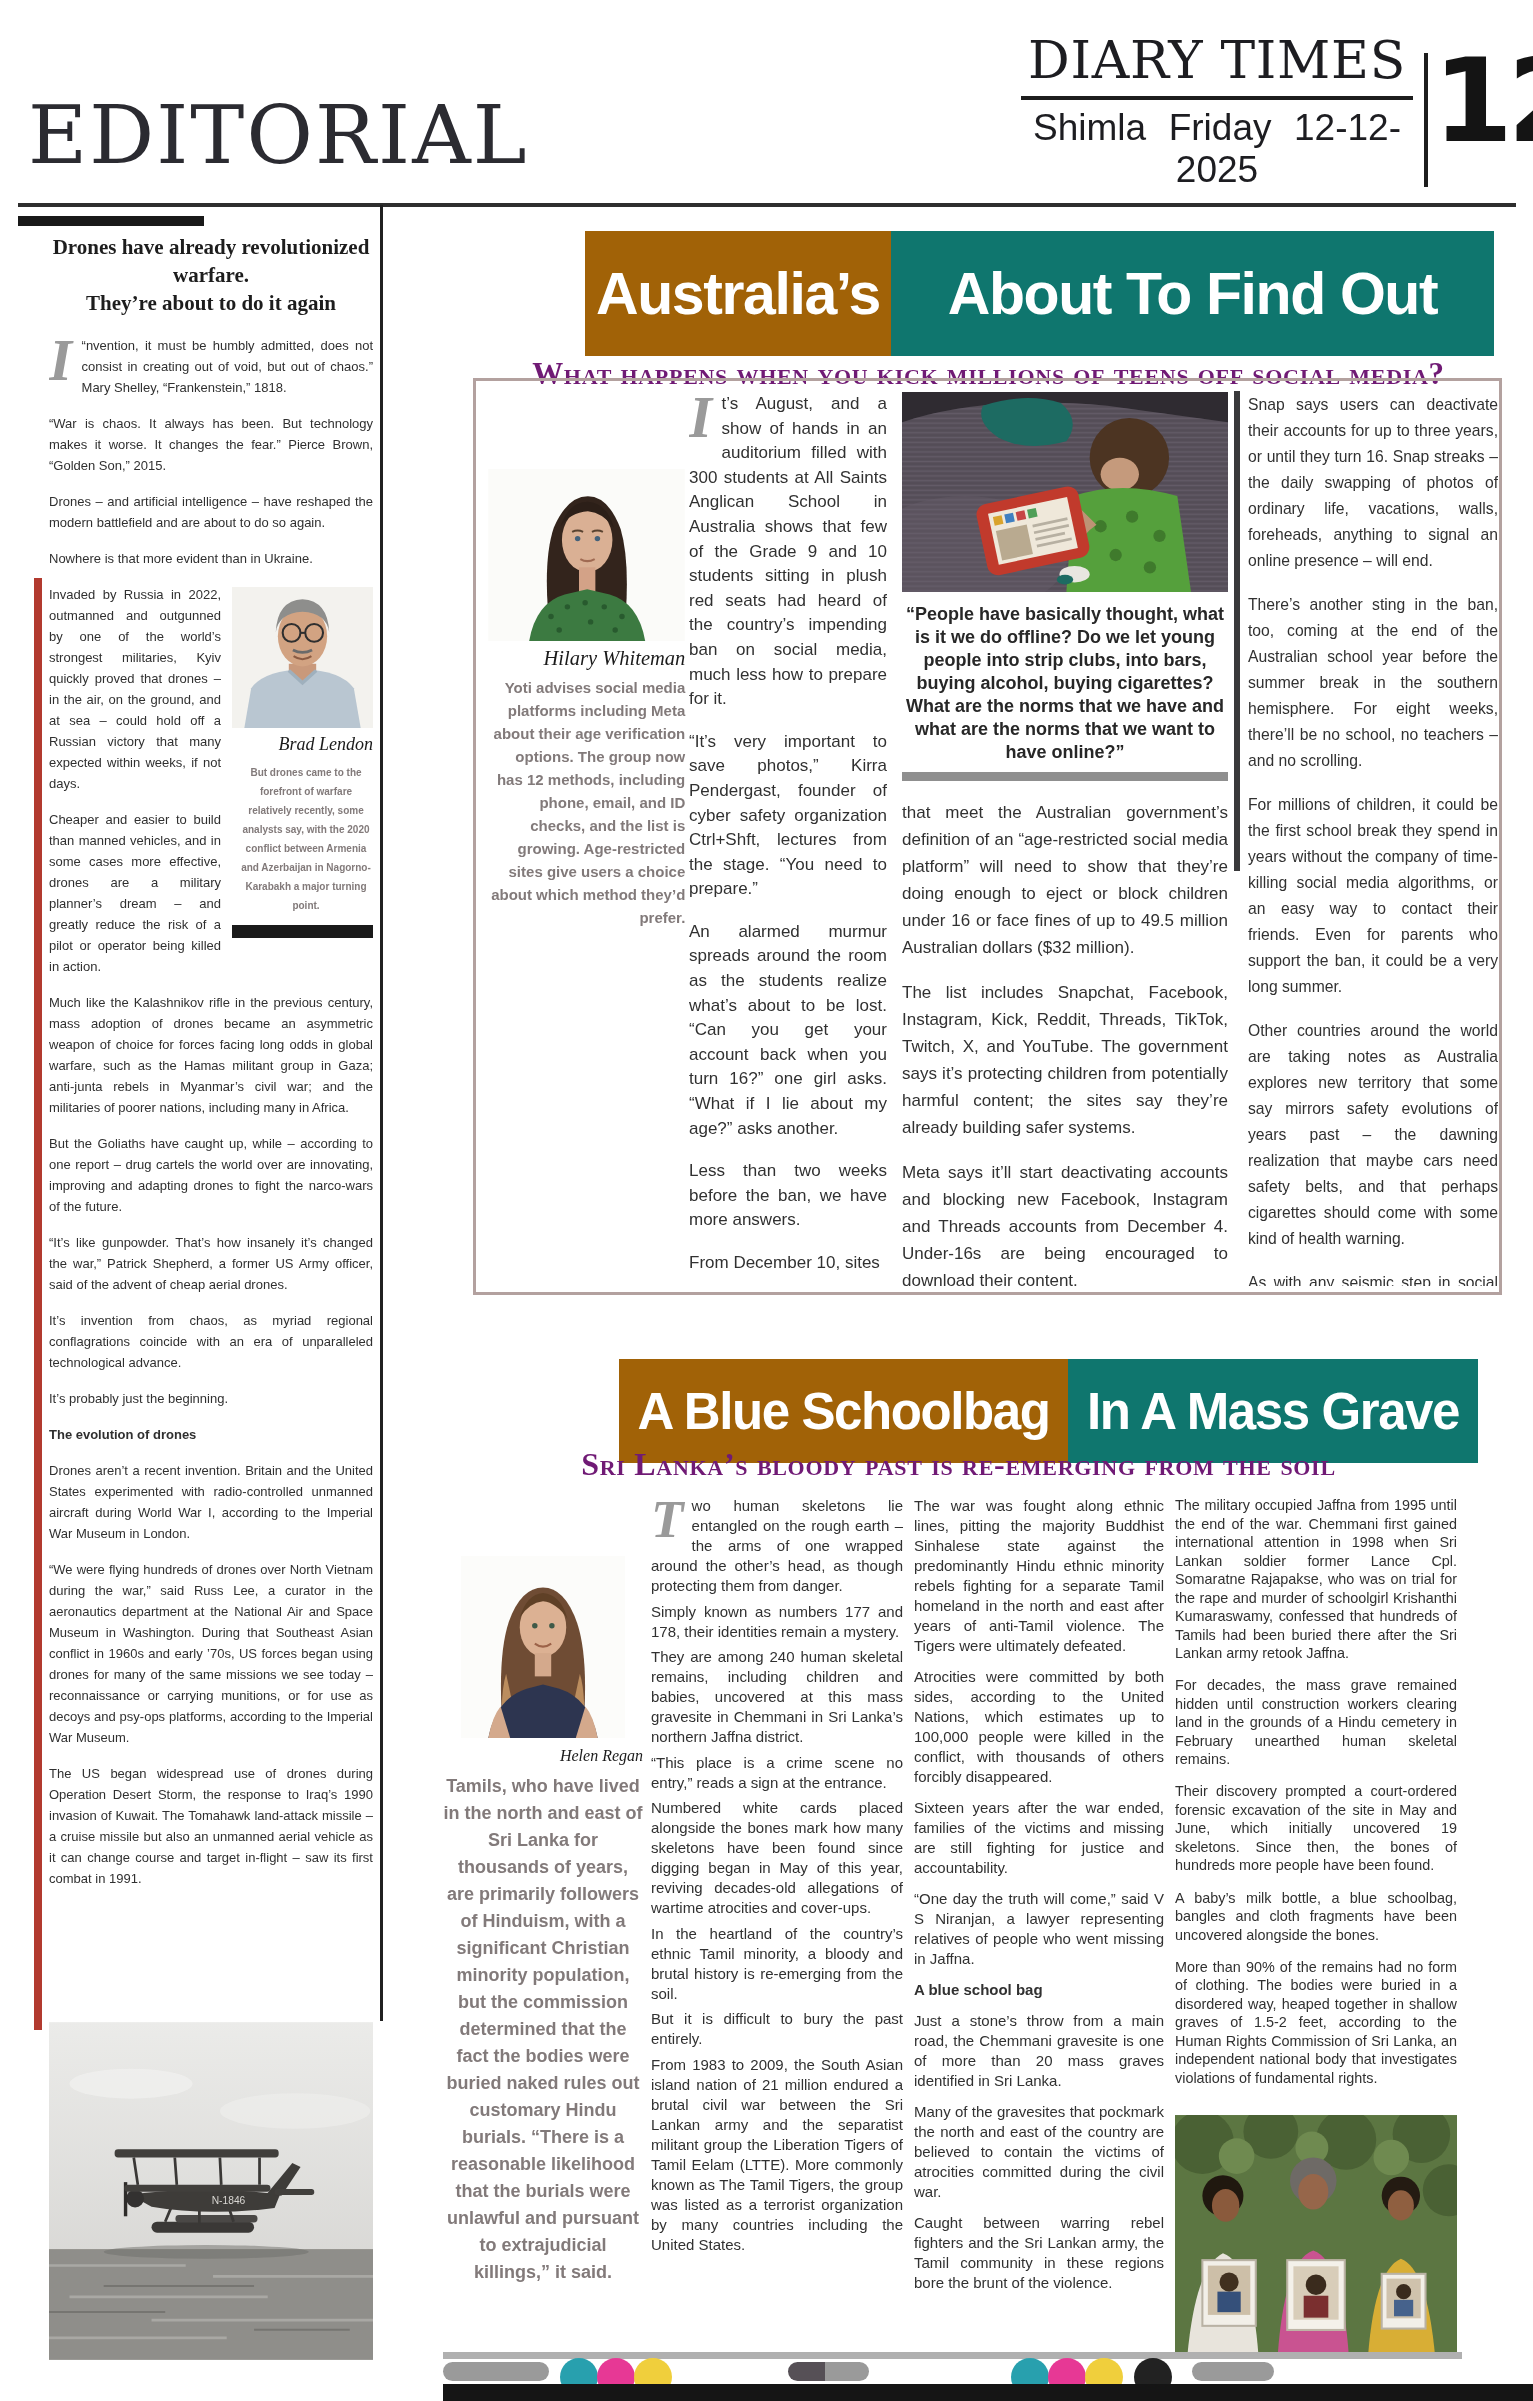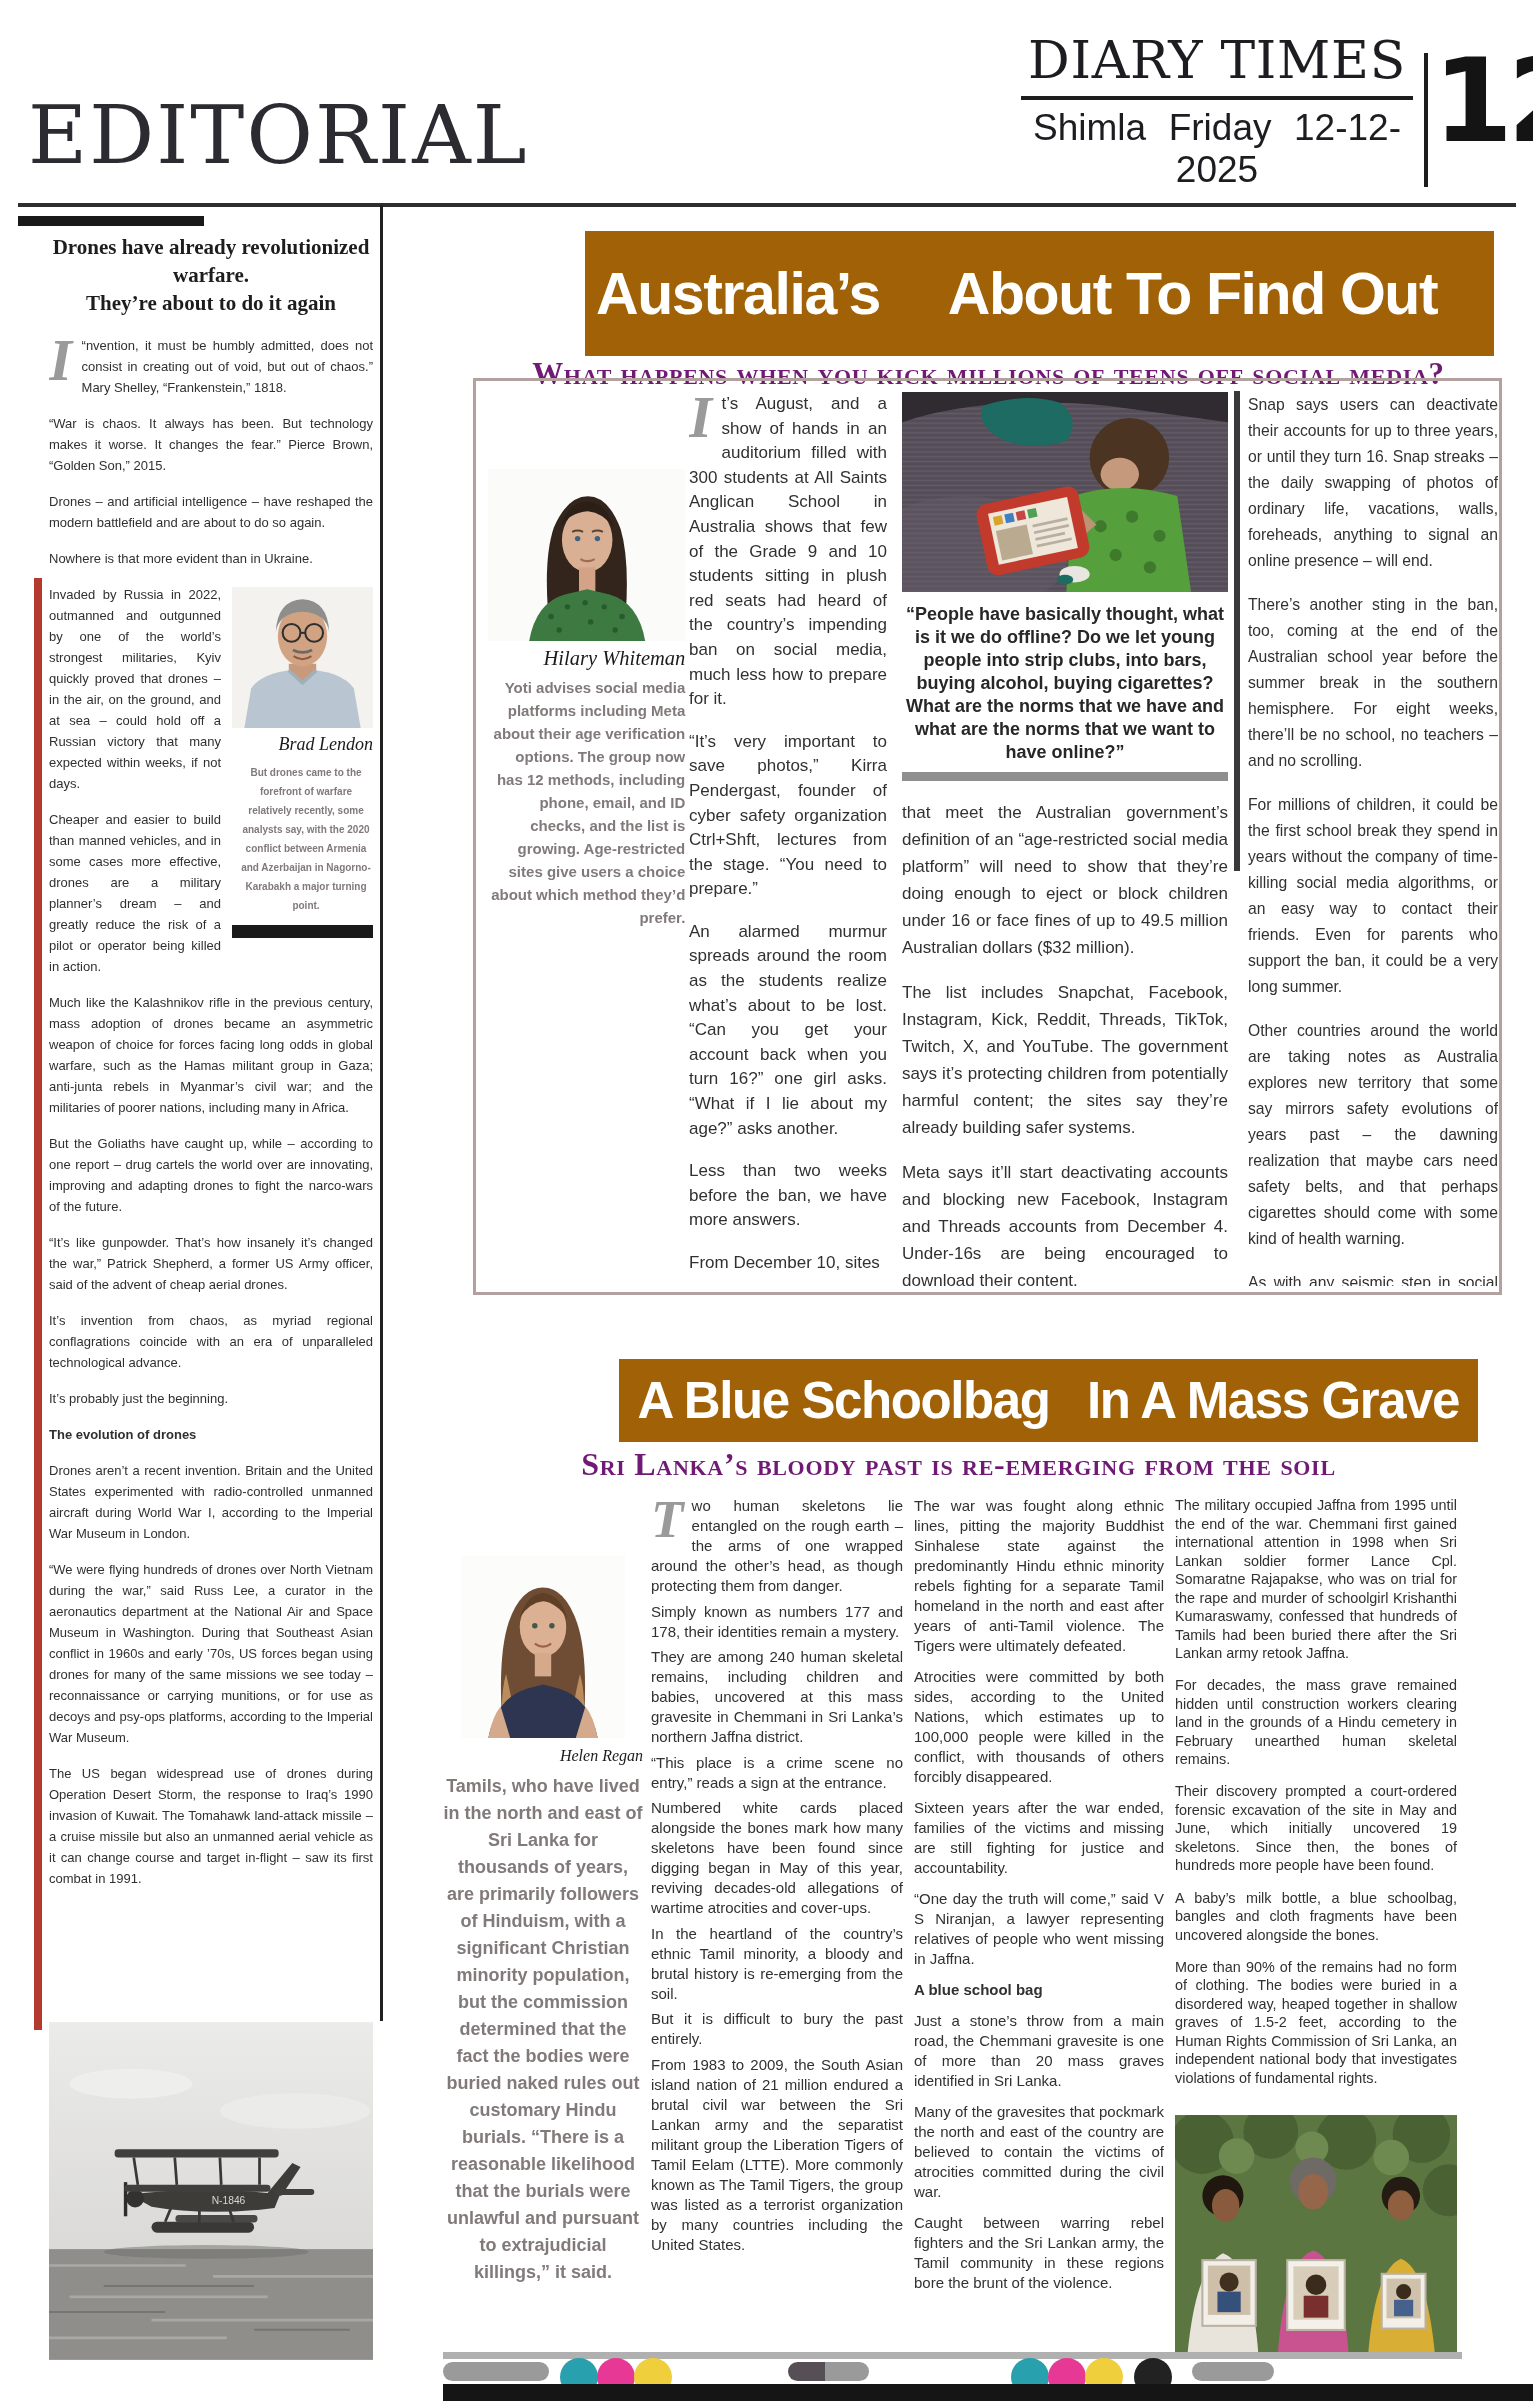--- a/index.html
+++ b/index.html
@@ -44,24 +44,24 @@
   .red-line { left:34px; top:578px; width:8.2px; height:1452px; background:#b23a2f; }
   .v-div { left:380px; top:205px; width:3.4px; height:1816px; background:#202020; }
   .biplane-wrap { left:49px; top:2022px; width:324px; height:338px; }
   .biplane-wrap svg { width:324px; height:338px; display:block; }
 
   
   .hl { display:flex; color:#fff; font-weight:bold; }
   .hl .seg { display:flex; align-items:center; justify-content:center; letter-spacing:-1.4px; }
   .hl-aus { left:585px; top:231px; height:125px; }
   .hl-aus .seg { font-size:59px; }
-  .hl-sl  { left:571px; top:1359px; height:83px;padding-left:48px; }
+  .hl-sl  { left:571px; top:1359px; height:104px;padding-left:48px; }
   .hl-sl .seg { font-size:51px; }
   .seg-mauve { background:#a16207; }
-  .seg-black { background:#a16207; }
+  .seg-black { background:#0f766e; }
   .sub { text-align:center; font-family:"Liberation Serif", serif; font-weight:bold;
          font-variant:small-caps; color:#701a75; }
   .sub-aus { left:479px; top:356px; width:1019px; font-size:31px; letter-spacing:0.7px; }
   .sub-sl  { left:452px; top:1446px; width:1013px; font-size:32px; letter-spacing:0.7px; }
 
   
   .aus-box { left:473px; top:378px; width:1029px; height:917px; border:3.4px solid #b3a19f;
              overflow:hidden; }
   .aus-box .inner { position:relative; width:100%; height:100%; }
   .aus-col1side { position:absolute; left:12.3px; top:88px; width:197px; }

